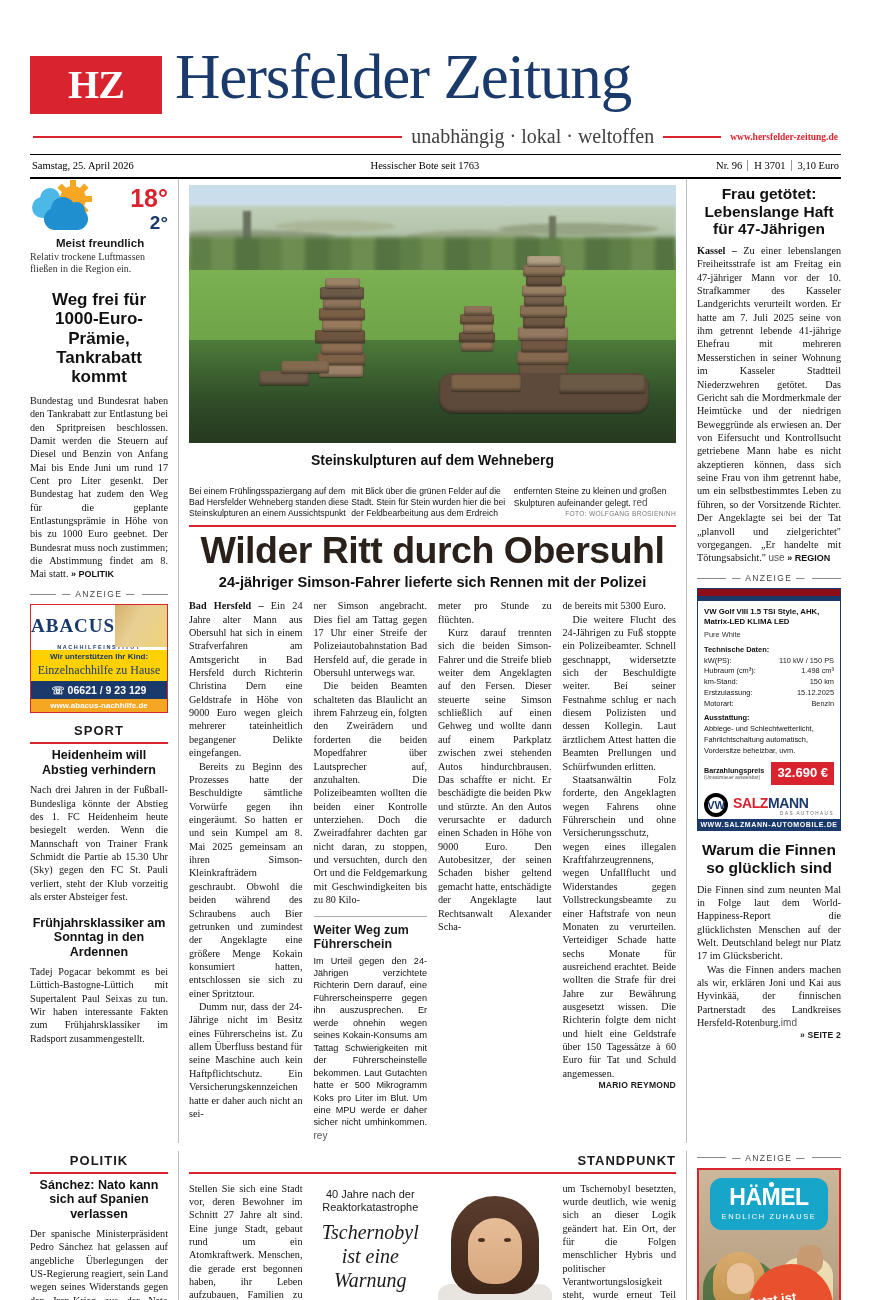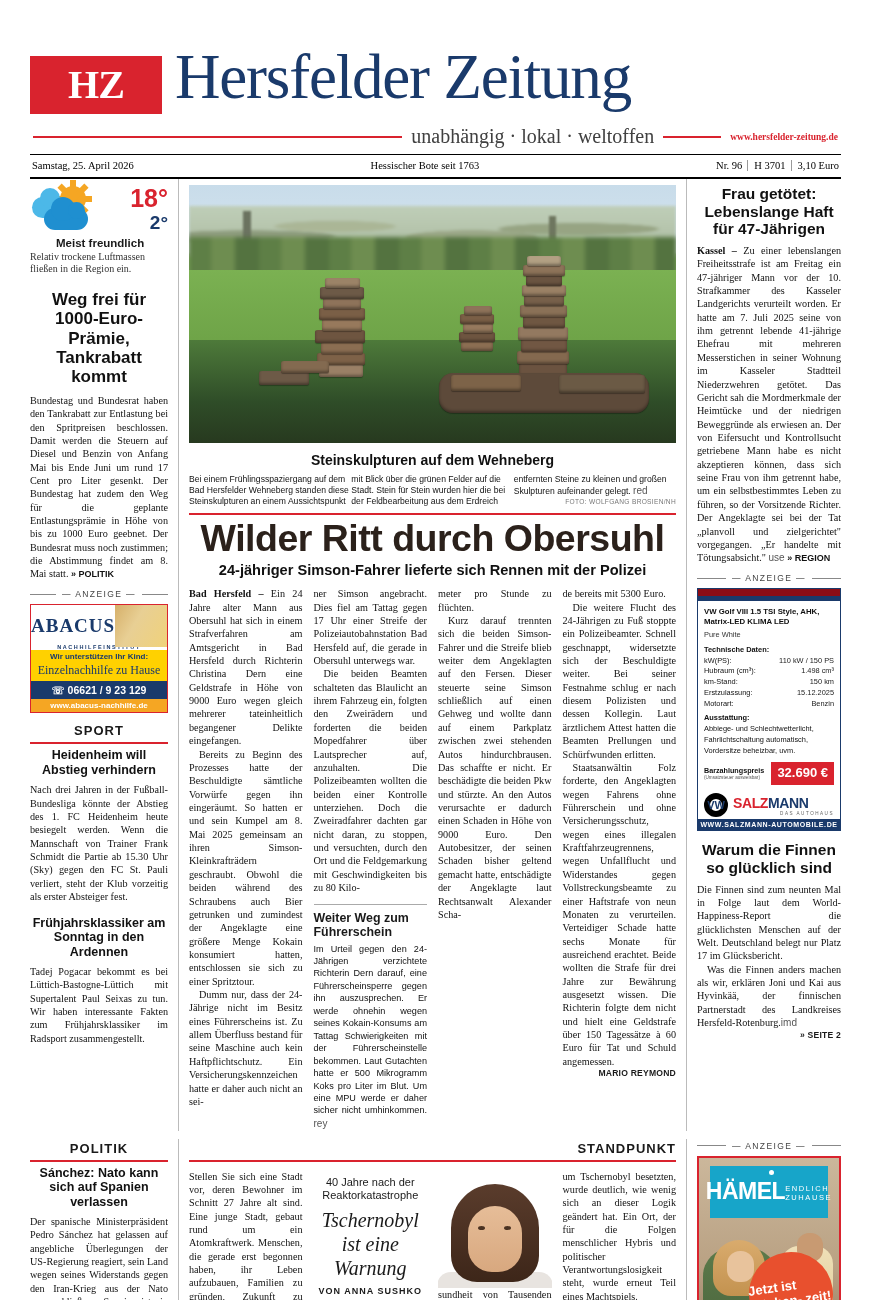--- a/index.html
+++ b/index.html
@@ -147,21 +147,21 @@
     filter: blur(2.2px); }
   .ph-field { position:absolute; top:33%; left:0; right:0; bottom:32%;
     background: linear-gradient(#7bb152, #6ba045); }
   .ph-grass { position:absolute; left:0; right:0; bottom:0; height:40%;
     background: linear-gradient(#4e7a3a, #2f4d28 60%, #27391f); }
   .stone { position:absolute; background:#8a6f55; border-radius:3px/2px;
     box-shadow: inset 0 -2px 3px rgba(0,0,0,.35), 0 1px 1px rgba(0,0,0,.3); }
   .photo-caption-head {
     text-align: center; font-size: 14px; font-weight: bold; margin-top: 9px; color:#111;
   }
-  .caption-cols { display: flex; margin-top: 6px; }
+  .caption-cols { display: flex; margin-top: 18px; }
   .caption-cols > div { flex: 1; font-size: 8.6px; line-height: 1.28; color: #111; }
   .caption-credit { font-size: 6.6px; color: #777; text-align: right; letter-spacing: .3px; }
   .rule-red { height: 2px; background: #d9232e; margin-top: 6px; }
   h1.main-head {
     font-size: 37.5px; font-weight: bold; text-align: center;
     color: #2b211b; line-height: 1.02; margin-top: 4px; letter-spacing: -0.5px;
   }
   h3.main-sub {
     font-size: 14.6px; font-weight: bold; text-align: center;
     margin-top: 5px; color: #111;
@@ -198,32 +198,32 @@
   .vw-sub { margin-top: 3px; color:#333; }
   .vw-sect { font-weight: bold; margin-top: 4px; }
   .vw-row { display:flex; justify-content:space-between; gap:4px; }
   .vw-row span:last-child { color:#222; }
   .vw-price-row { display:flex; align-items:center; gap:5px; margin-top:6px; }
   .vw-price-lab { font-size: 6.5px; line-height: 1.2; flex: 1;}
   .vw-price-lab b { font-size: 7.2px; }
   .vw-price-lab i { font-size: 4.6px; font-style:normal; color:#555; display:block;}
   .vw-price { background:#d9232e; color:#fff; font-weight:bold; font-size:13px; padding:2px 6px; }
   .vw-brand { display:flex; align-items:center; gap:5px; padding:4px 6px 2px 6px; }
-  .vw-circ { width:24px; height:24px; border:6px solid #000000; border-radius:50%;
+  .vw-circ { width:24px; height:24px; border:4px solid #000000; border-radius:50%;
     display:flex; align-items:center; justify-content:center; font-size:11px; font-weight:bold; color:#1a3a6b; }
   .vw-salz { font-size:14px; font-weight:bold; letter-spacing:-0.4px; }
   .vw-salz .r { color:#d9232e; } .vw-salz .b { color:#1a3a6b; }
   .vw-autohaus { font-size:4.6px; letter-spacing:1.5px; color:#666; text-align:right;}
   .vw-foot { background:#1a3a6b; color:#fff; font-size:7px; font-weight:bold; text-align:center; letter-spacing:.6px; padding:2px 0; }
 
   .ad-haemel { border: 2px solid #d9232e; margin-top: 5px; }
   .hm-photo { height: 200px; position: relative; overflow: hidden;
      background: linear-gradient(#cbb79b, #b9a183 55%, #8d7358); }
   .hm-logo { position:absolute; top:8px; left:11px; right:11px; height:52px;
-     background:#17a5c9; border-radius:0; display:flex; flex-direction:row;
+     background:#17a5c9; border-radius:12px; display:flex; flex-direction:column;
      align-items:center; justify-content:center; color:#fff; }
   .hm-logo b { font-size: 23px; letter-spacing: -0.5px; line-height:1; }
   .hm-logo i { font-size: 7.5px; font-style:normal; letter-spacing: 1.6px; margin-top:3px; }
   .hm-dot { position:absolute; top:12px; left:50%; width:5px; height:5px; background:#fff; border-radius:50%; }
   .hm-person { position:absolute; bottom:0; left:4px; width:74px; height:110px;
      background:linear-gradient(#5c7a4a,#46603a); border-radius:28px 28px 0 0; }
   .hm-hair { position:absolute; bottom:62px; left:14px; width:52px; height:56px;
      background:linear-gradient(#d9ab6d,#c3924f); border-radius:26px 26px 18px 18px; }
   .hm-face { position:absolute; bottom:76px; left:28px; width:27px; height:31px;
      background:#e8c39c; border-radius:13px 13px 12px 12px; }

